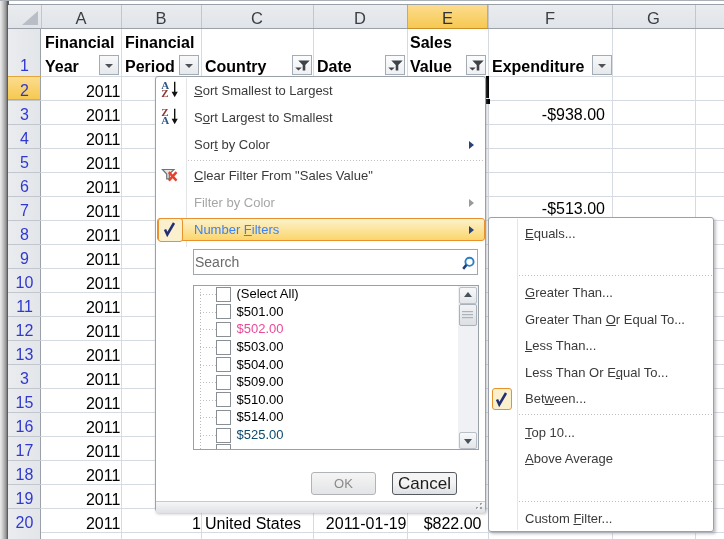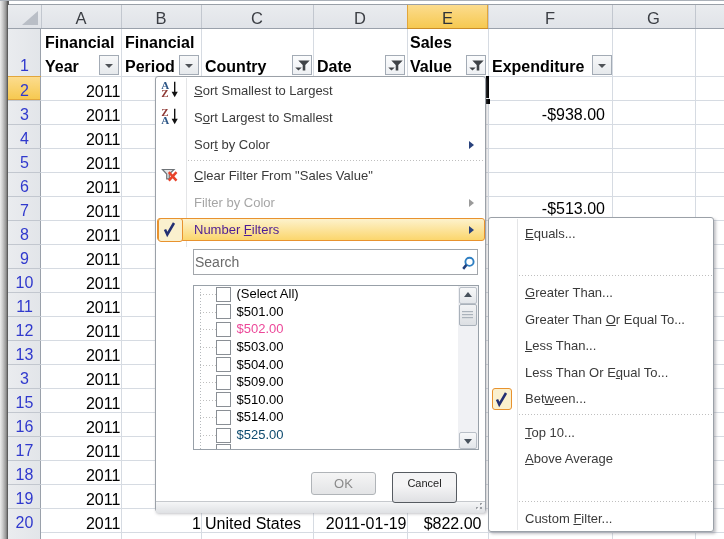--- a/index.html
+++ b/index.html
@@ -234,21 +234,21 @@
     <path d="M7.8,5.2 L15.5,13.7 M15.5,5.2 L7.8,13.7" stroke="#e8432a" stroke-width="2.5" fill="none"></path>
   </svg>
   <div class="tx" style="left:194px;top:166px"><u>C</u>lear Filter From "Sales Value"</div>
   <div class="tx" style="left:194px;top:192.5px;color:#a6a6a6">Filter by Color</div>
   <div class="menuarrow" style="left:469px;top:198.5px;border-left-color:#9a9a9a"></div>
   <div class="abs" style="left:157px;top:218px;width:328px;height:23px;box-sizing:border-box;border:1px solid #e8922e;border-radius:3px;background:linear-gradient(#fdf2cc,#fbd66d)"></div>
   <div class="abs" style="left:157.5px;top:218px;width:25px;height:23.5px;box-sizing:border-box;border:1.5px solid #e8922e;border-radius:3px;background:#faf0ce"></div>
   <svg class="abs" style="left:161px;top:219px" width="20" height="20">
     <path d="M4,10.5 L6.3,15.5 L13,4" stroke="#232f72" stroke-width="2.5" fill="none"></path>
   </svg>
-  <div class="tx" style="left:194px;top:219.5px;color:#4c1d95">Number <u>F</u>ilters</div>
+  <div class="tx" style="left:194px;top:219.5px;color:#3b82f6">Number <u>F</u>ilters</div>
   <div class="menuarrow" style="left:469px;top:225.5px"></div>
 
   <div class="abs" style="left:193px;top:249px;width:285px;height:26px;box-sizing:border-box;border:1px solid #a2a6ab;background:#fff"></div>
   <div class="tx" style="left:195px;top:252px;font-size:14px;color:#6a6a6a">Search</div>
   <svg class="abs" style="left:459px;top:253px" width="17" height="18">
     <circle cx="10.5" cy="8.8" r="4.1" fill="none" stroke="#2f7fc2" stroke-width="1.9"></circle>
     <path d="M7.4,11.9 L4.2,15.9" stroke="#1f3f7e" stroke-width="2.5" fill="none"></path>
   </svg>
 
   <div class="abs" style="left:193px;top:285px;width:286px;height:165px;box-sizing:border-box;border:1px solid #98a0a8;background:#fff;overflow:hidden">
@@ -295,21 +295,21 @@
         <rect x="0" y="3" width="11" height="1.2" fill="#aab2bb"></rect>
         <rect x="0" y="6" width="11" height="1.2" fill="#aab2bb"></rect>
     </svg>
     <div class="abs" style="left:264.5px;top:146px;width:18px;height:17px;box-sizing:border-box;border:1px solid #b9bfc7;border-radius:2px;background:linear-gradient(#f7f8f9,#e3e6ea)"></div>
     <svg class="abs" style="left:270px;top:153px" width="8" height="6">
         <polygon points="0,0 8,0 4,5" fill="#47515c"></polygon>
       </svg>
   </div>
 
   <div class="abs" style="left:311px;top:472px;width:65px;height:23px;box-sizing:border-box;border:1px solid #b0b4b8;border-radius:3px;background:linear-gradient(#f5f5f5,#e3e4e6);text-align:center;line-height:21px;font-size:13px;color:#8a8a8a">OK</div>
-  <div class="abs" style="left:392px;top:472px;width:65px;height:31px;box-sizing:border-box;border:1px solid #565b61;border-radius:3px;background:linear-gradient(#f4f4f5 45%,#dfe0e3);text-align:center;line-height:21px;font-size:11px;color:#1c1c1c">Cancel</div>
+  <div class="abs" style="left:392px;top:472px;width:65px;height:23px;box-sizing:border-box;border:1px solid #565b61;border-radius:3px;background:linear-gradient(#f4f4f5 45%,#dfe0e3);text-align:center;line-height:21px;font-size:17px;color:#1c1c1c">Cancel</div>
 
   <div class="abs" style="left:488px;top:217px;width:226px;height:315px;box-sizing:border-box;background:#fff;border:1px solid #9ba1a8;border-radius:3px;box-shadow:2px 2px 3px rgba(120,120,130,.45)"></div>
   <div class="abs" style="left:517px;top:219px;width:1px;height:311px;background:#e4e5e7"></div>
   <div class="tx" style="left:525px;top:224px"><u>E</u>quals...</div>
   <div class="dot-h" style="left:519px;top:274.5px;width:193px"></div>
   <div class="tx" style="left:525px;top:283px"><u>G</u>reater Than...</div>
   <div class="tx" style="left:525px;top:309.5px">Greater Than <u>O</u>r Equal To...</div>
   <div class="tx" style="left:525px;top:336px"><u>L</u>ess Than...</div>
   <div class="tx" style="left:525px;top:362.5px">Less Than Or E<u>q</u>ual To...</div>
   <div class="abs" style="left:491.5px;top:388px;width:20px;height:22px;box-sizing:border-box;border:1.5px solid #e8922e;border-radius:3px;background:#faf0ce"></div>

